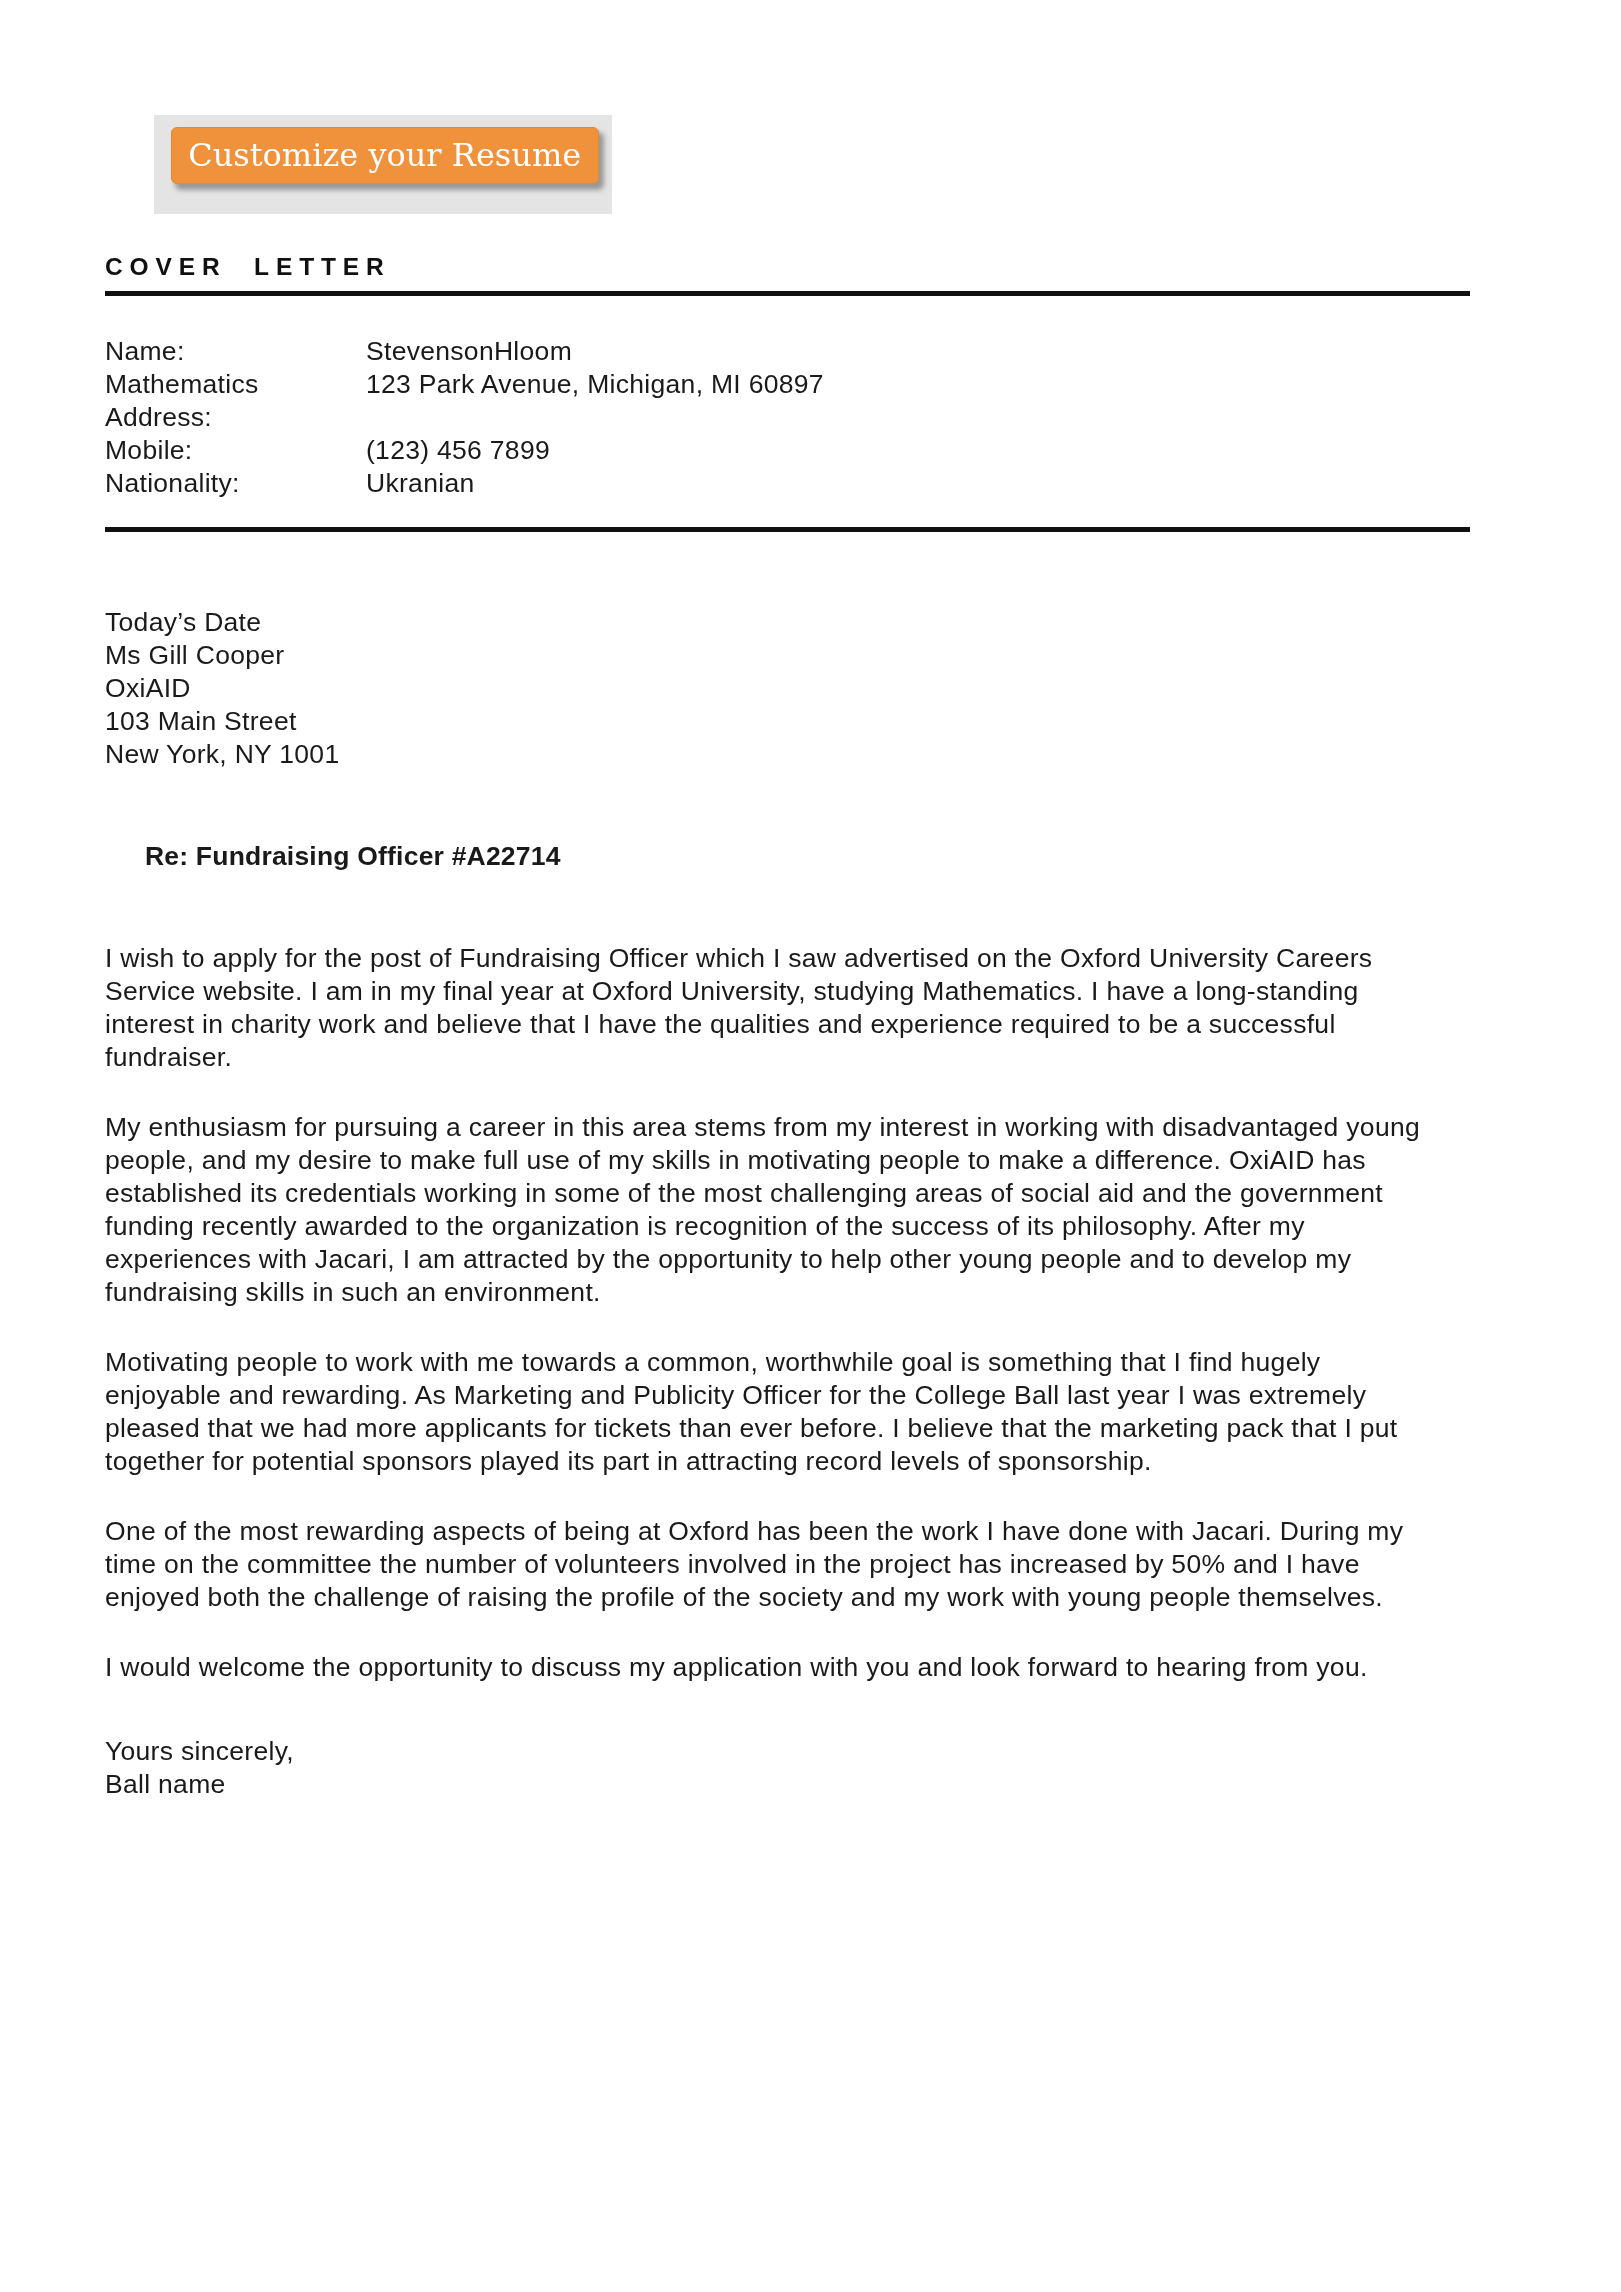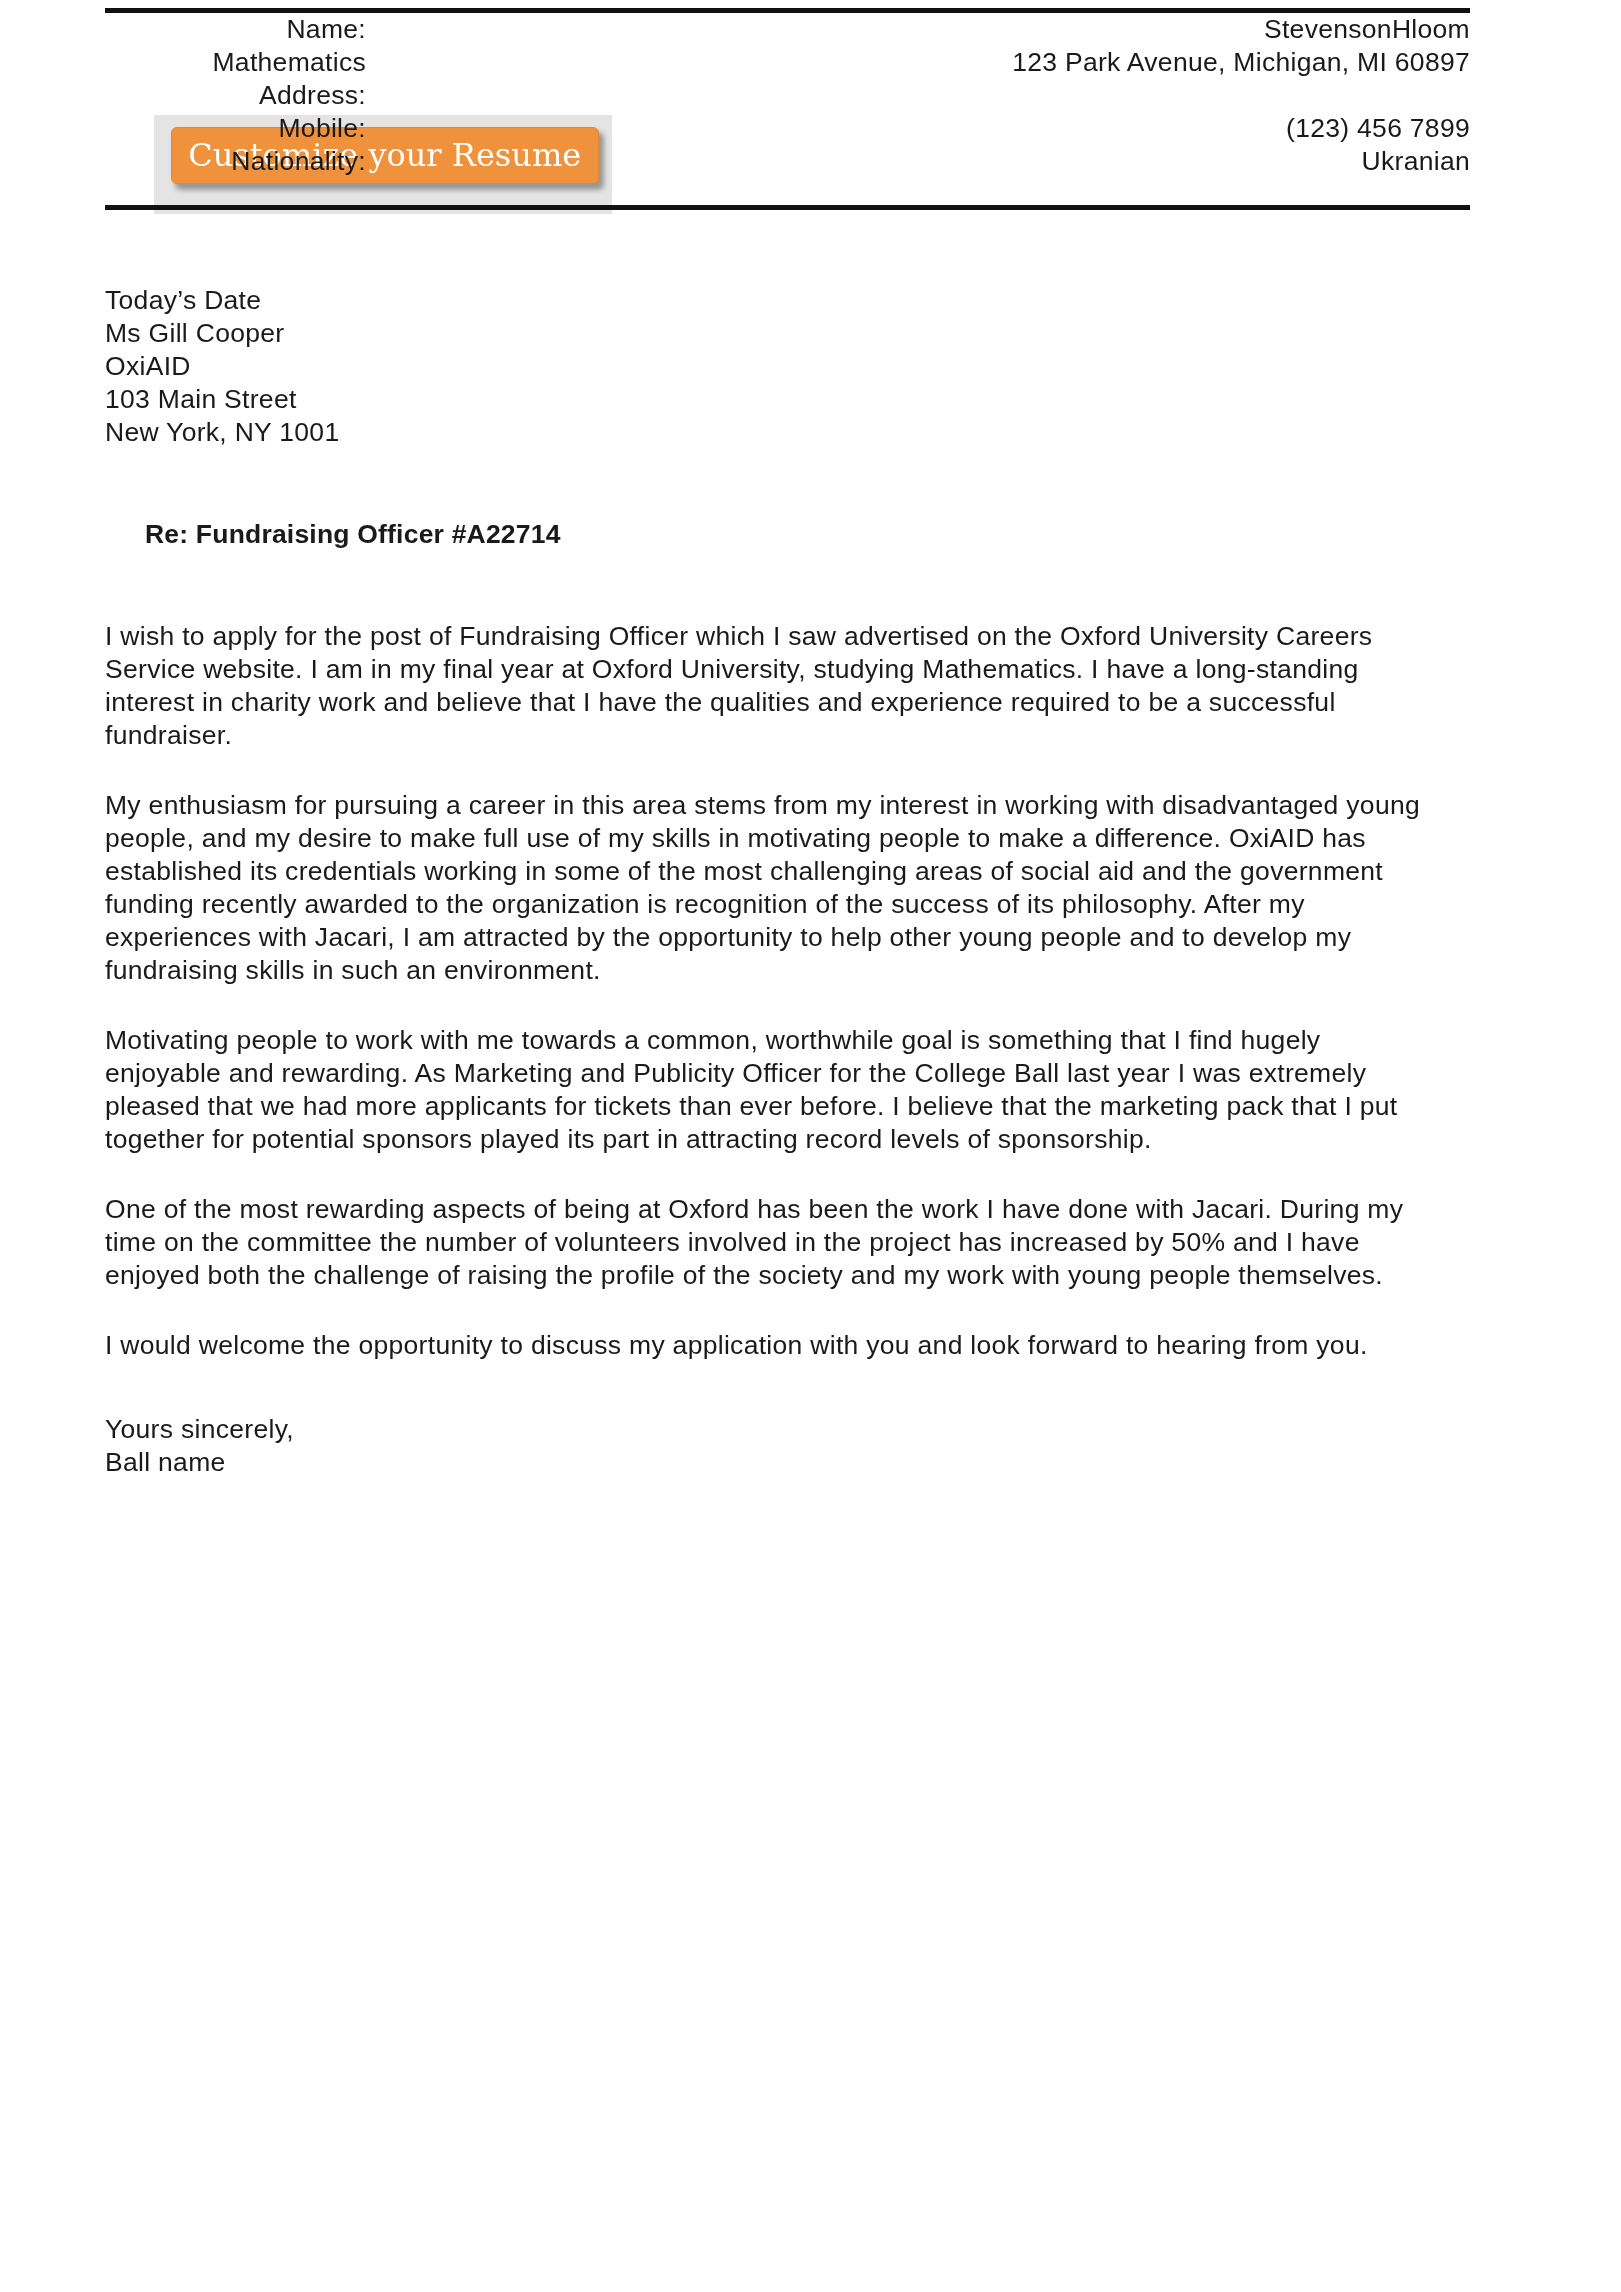--- a/index.html
+++ b/index.html
@@ -54,26 +54,26 @@
     line-height: 32px;
   }
   .rule {
     width: 1365px;
     height: 4.9px;
     background: #111111;
   }
   .rule-top { margin-top: 7.8px; }
   .rule-bottom { margin-top: 27.4px; }
   .contact-grid {
+    margin-top: 39px;
     display: grid;
     grid-template-columns: 261px 1fr;
     font-size: 26.5px;
     line-height: 33px;
     letter-spacing: 0.3px;
-    text-align: right;
   }
   .recipient {
     margin-top: 74px;
     font-size: 26.5px;
     line-height: 33px;
     letter-spacing: 0.3px;
   }
   .subject {
     margin-top: 69px;
     font-size: 26.5px;
@@ -101,20 +101,21 @@
 <body>
 
 <div class="page">
 
   <div class="banner-panel">
     <button class="customize-btn">Customize your Resume</button>
   </div>
 
   <div class="content">
 
+    <h1 class="title">COVER LETTER</h1>
 
     <div class="rule rule-top"></div>
 
     <div class="contact-grid">
       <div>Name:</div>
       <div>StevensonHloom</div>
       <div>Mathematics Address:</div>
       <div>123 Park Avenue, Michigan, MI 60897</div>
       <div>Mobile:</div>
       <div>(123) 456 7899</div>

